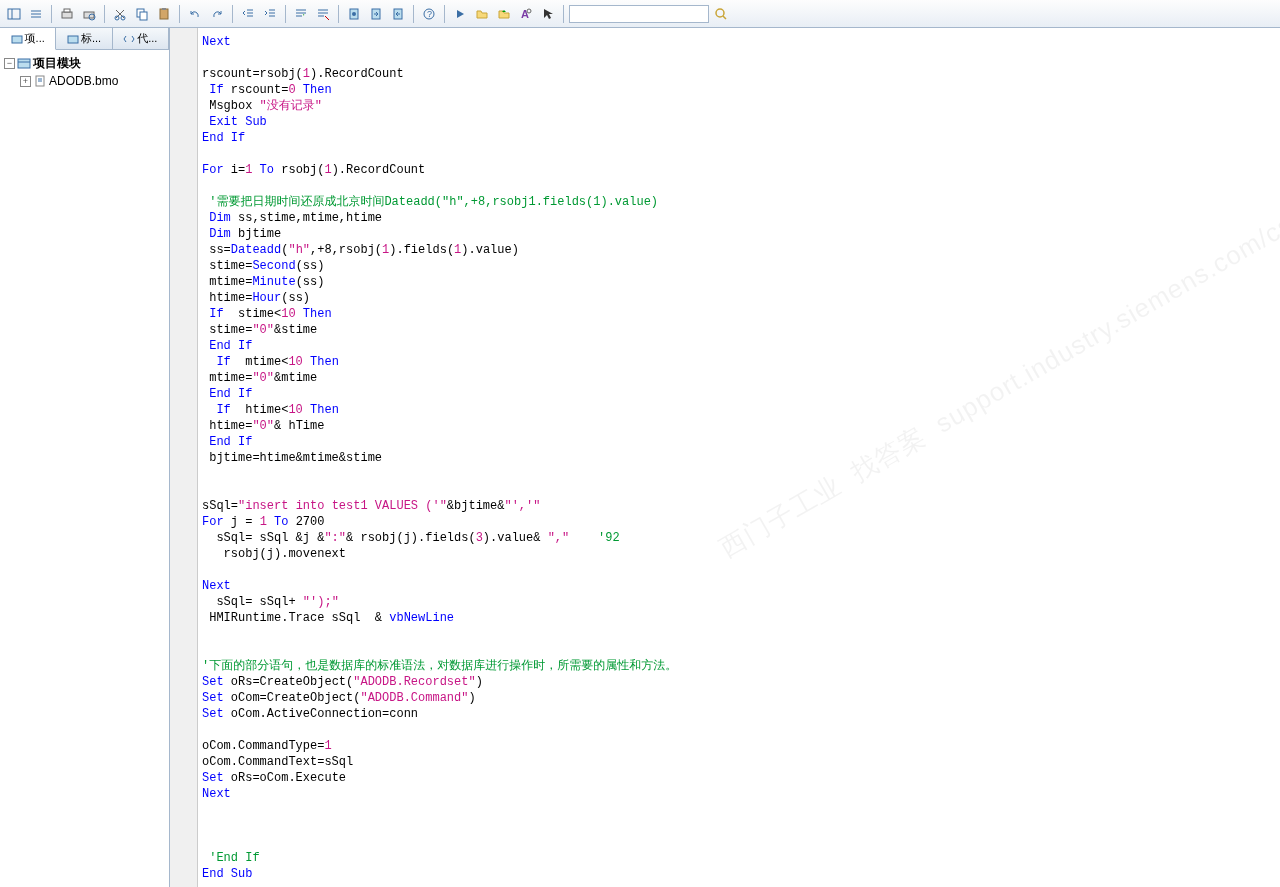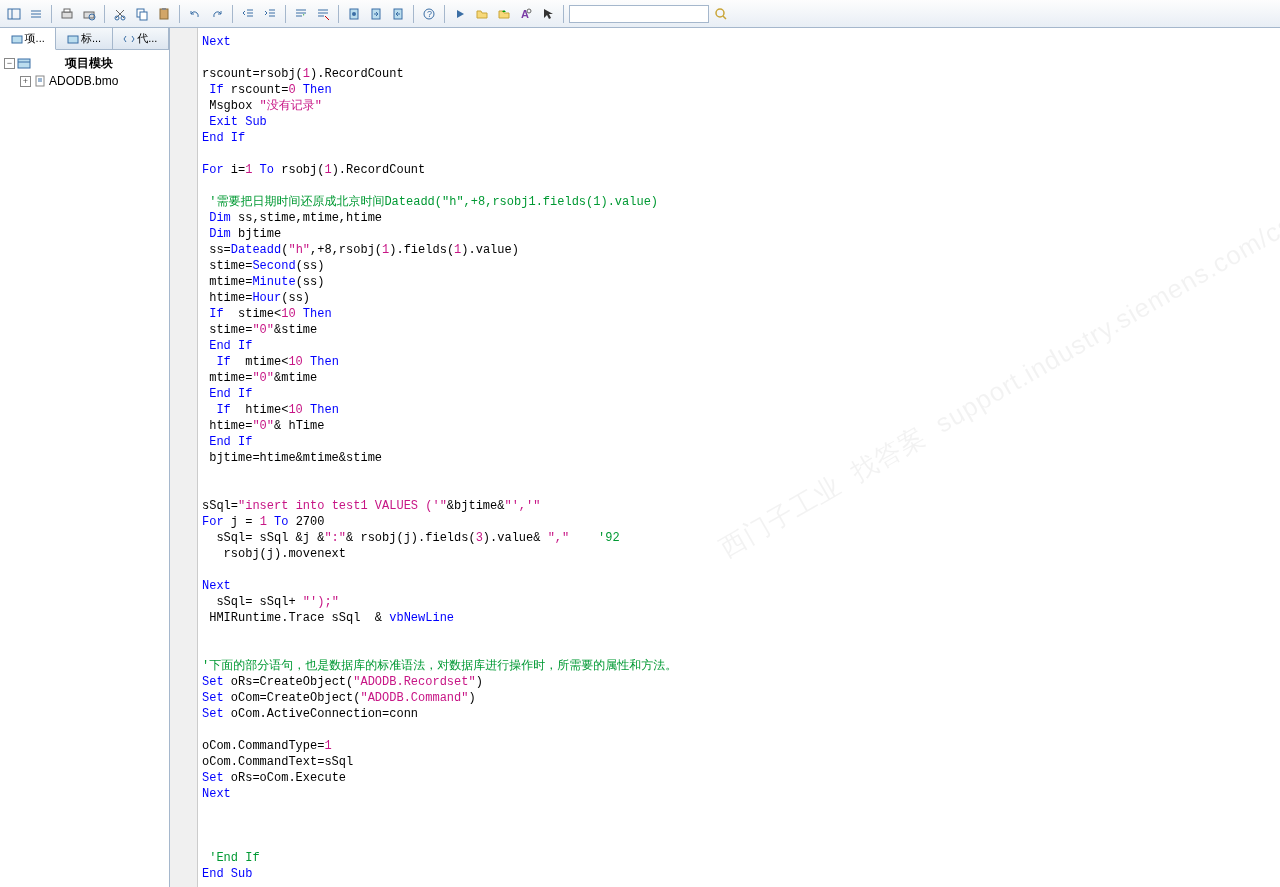--- a/index.html
+++ b/index.html
@@ -211,21 +211,21 @@
     </div>
     <div class="tree">
       <div class="tree-row">
         <span class="plusminus">−</span>
         <span class="tree-icon">
             <svg width="14" height="14">
               <rect x="1" y="3" width="12" height="9" fill="#bde" stroke="#3a6ea5"></rect>
               <line x1="1" y1="6" x2="13" y2="6" stroke="#3a6ea5"></line>
             </svg>
           </span>
-        <span style="font-weight:bold;margin-left:32px;">项目模块</span>
+        <span style="font-weight:bold;">项目模块</span>
       </div>
       <div class="tree-row" style="padding-left:18px;">
         <span class="plusminus">+</span>
         <span class="tree-icon">
             <svg width="14" height="14">
               <rect x="3" y="2" width="8" height="10" fill="#fff" stroke="#888"></rect>
               <line x1="5" y1="5" x2="9" y2="5" stroke="#3a6ea5"></line>
               <line x1="5" y1="7" x2="9" y2="7" stroke="#3a6ea5"></line>
             </svg>
           </span>

